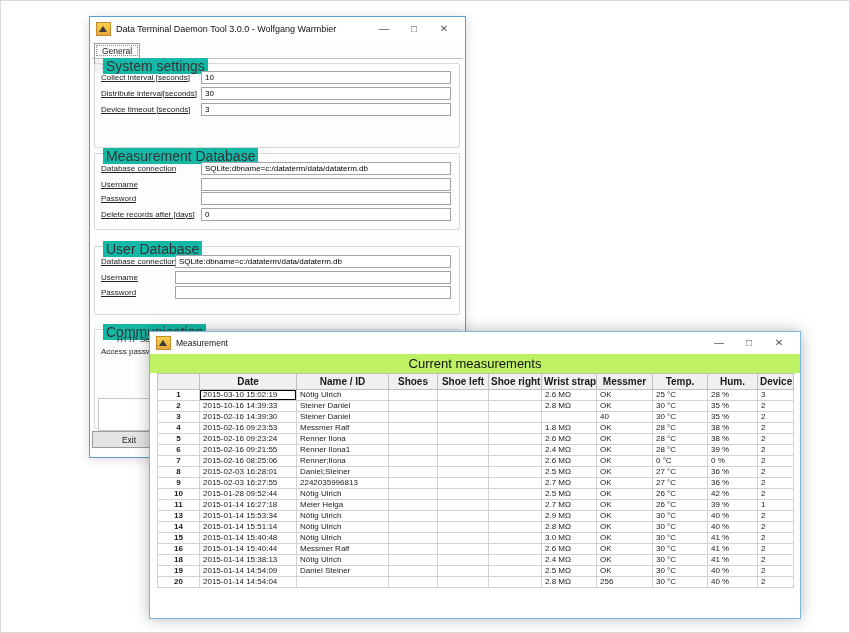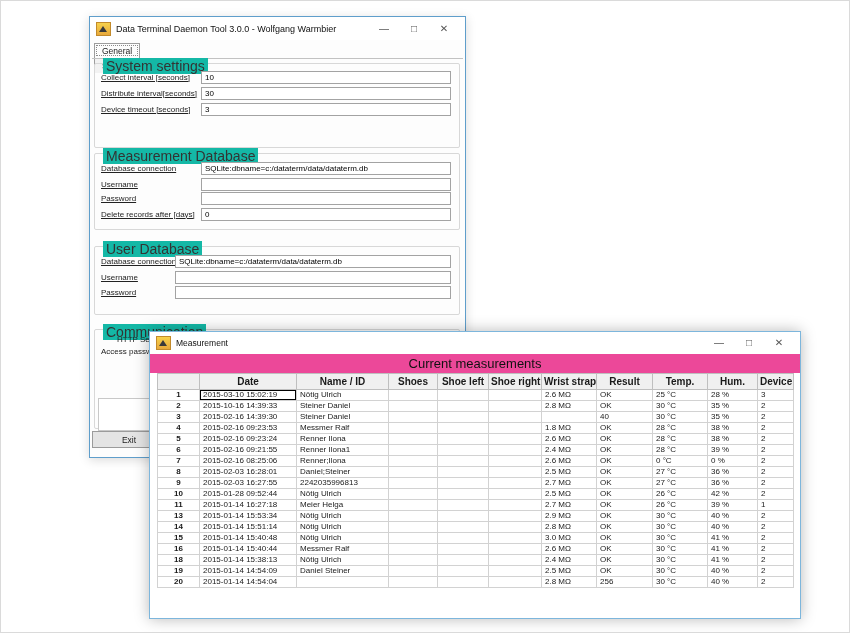--- a/index.html
+++ b/index.html
@@ -25,21 +25,21 @@
   .frow{position:absolute;left:6px;right:8px;height:14px;display:flex;align-items:center;}
   .flabel{font-size:8px;color:#222;white-space:nowrap;flex:0 0 auto;text-decoration:underline;}
   .frow input{flex:1;height:13px;box-sizing:border-box;border:1px solid #a3a3a3;background:#fff;font-family:"Liberation Sans",sans-serif;font-size:8px;padding:0 3px;margin:0;}
   .lw100{width:100px;} .lw74{width:74px;}
   .comm-line{position:absolute;left:6px;font-size:8px;white-space:nowrap;color:#222;}
   .comm-box{position:absolute;left:3px;top:68px;width:250px;height:31px;background:#fff;border:1px solid #c8c8c8;}
   .exit-btn{position:absolute;left:2px;top:414px;width:74px;height:17px;background:#e4e4e4;border:1px solid #9b9b9b;font-family:"Liberation Sans",sans-serif;font-size:8.5px;color:#222;}
 
   
   .win-meas{left:148px;top:330px;width:652px;height:288px;border:1px solid #7db6dc;background:#fff;box-shadow:0 0 14px rgba(0,0,0,.28);z-index:5;}
-  .meas-heading{position:absolute;left:0;right:0;top:22px;height:19px;background:#ec4899;text-align:center;font-size:13px;line-height:19px;color:#111;}
+  .meas-heading{position:absolute;left:0;right:0;top:22px;height:19px;background:#bef264;text-align:center;font-size:13px;line-height:19px;color:#111;}
   table.grid{position:absolute;left:7px;top:41px;border-collapse:collapse;table-layout:fixed;width:636px;}
   table.grid th{height:15px;font-size:10px;font-weight:bold;background:#f0f0f0;border:1px solid #bfbfbf;padding:0 2px;overflow:hidden;white-space:nowrap;}
   table.grid td{height:10px;line-height:10px;font-size:8px;padding:0 3px;border:1px solid #d2d2d2;overflow:hidden;white-space:nowrap;background:#fff;}
   td.rownum{background:#f0f0f0;font-weight:bold;text-align:center;}
   td.okcell{background:#00f000;}
   td.selcell{box-shadow:inset 0 0 0 1px #000;border:1px solid #000;}
 </style>
 </head>
 <body>
 
@@ -153,21 +153,21 @@
       </colgroup>
       <thead>
           <tr>
             <th></th>
             <th>Date</th>
             <th>Name / ID</th>
             <th>Shoes</th>
             <th>Shoe left</th>
             <th>Shoe right</th>
             <th>Wrist strap</th>
-            <th>Result</th>
+            <th>Messmer</th>
             <th>Temp.</th>
             <th>Hum.</th>
             <th>Device</th>
           </tr>
         </thead>
       <tbody>
           <tr>
             <td class="rownum">1</td>
             <td class="selcell">2015-03-10 15:02:19</td>
             <td>Nötig Ulrich</td>

